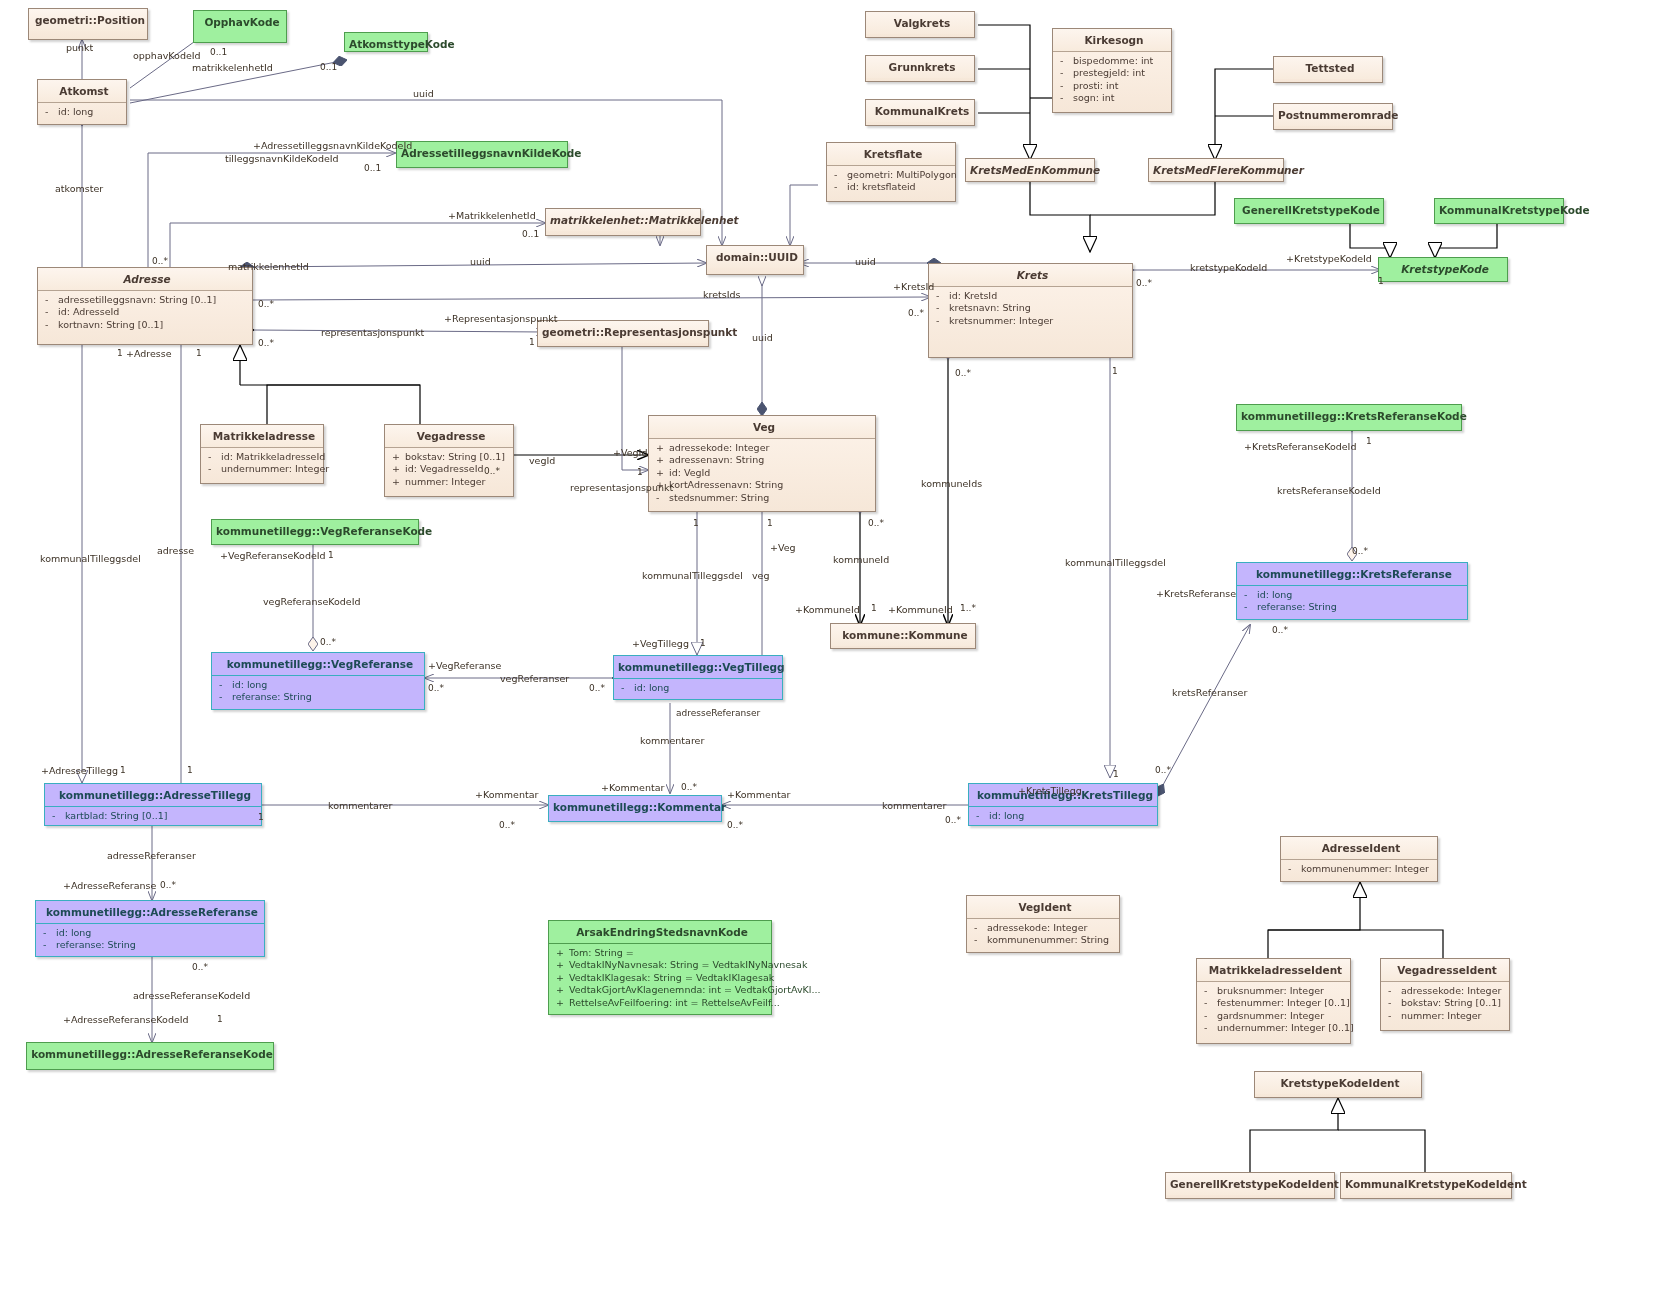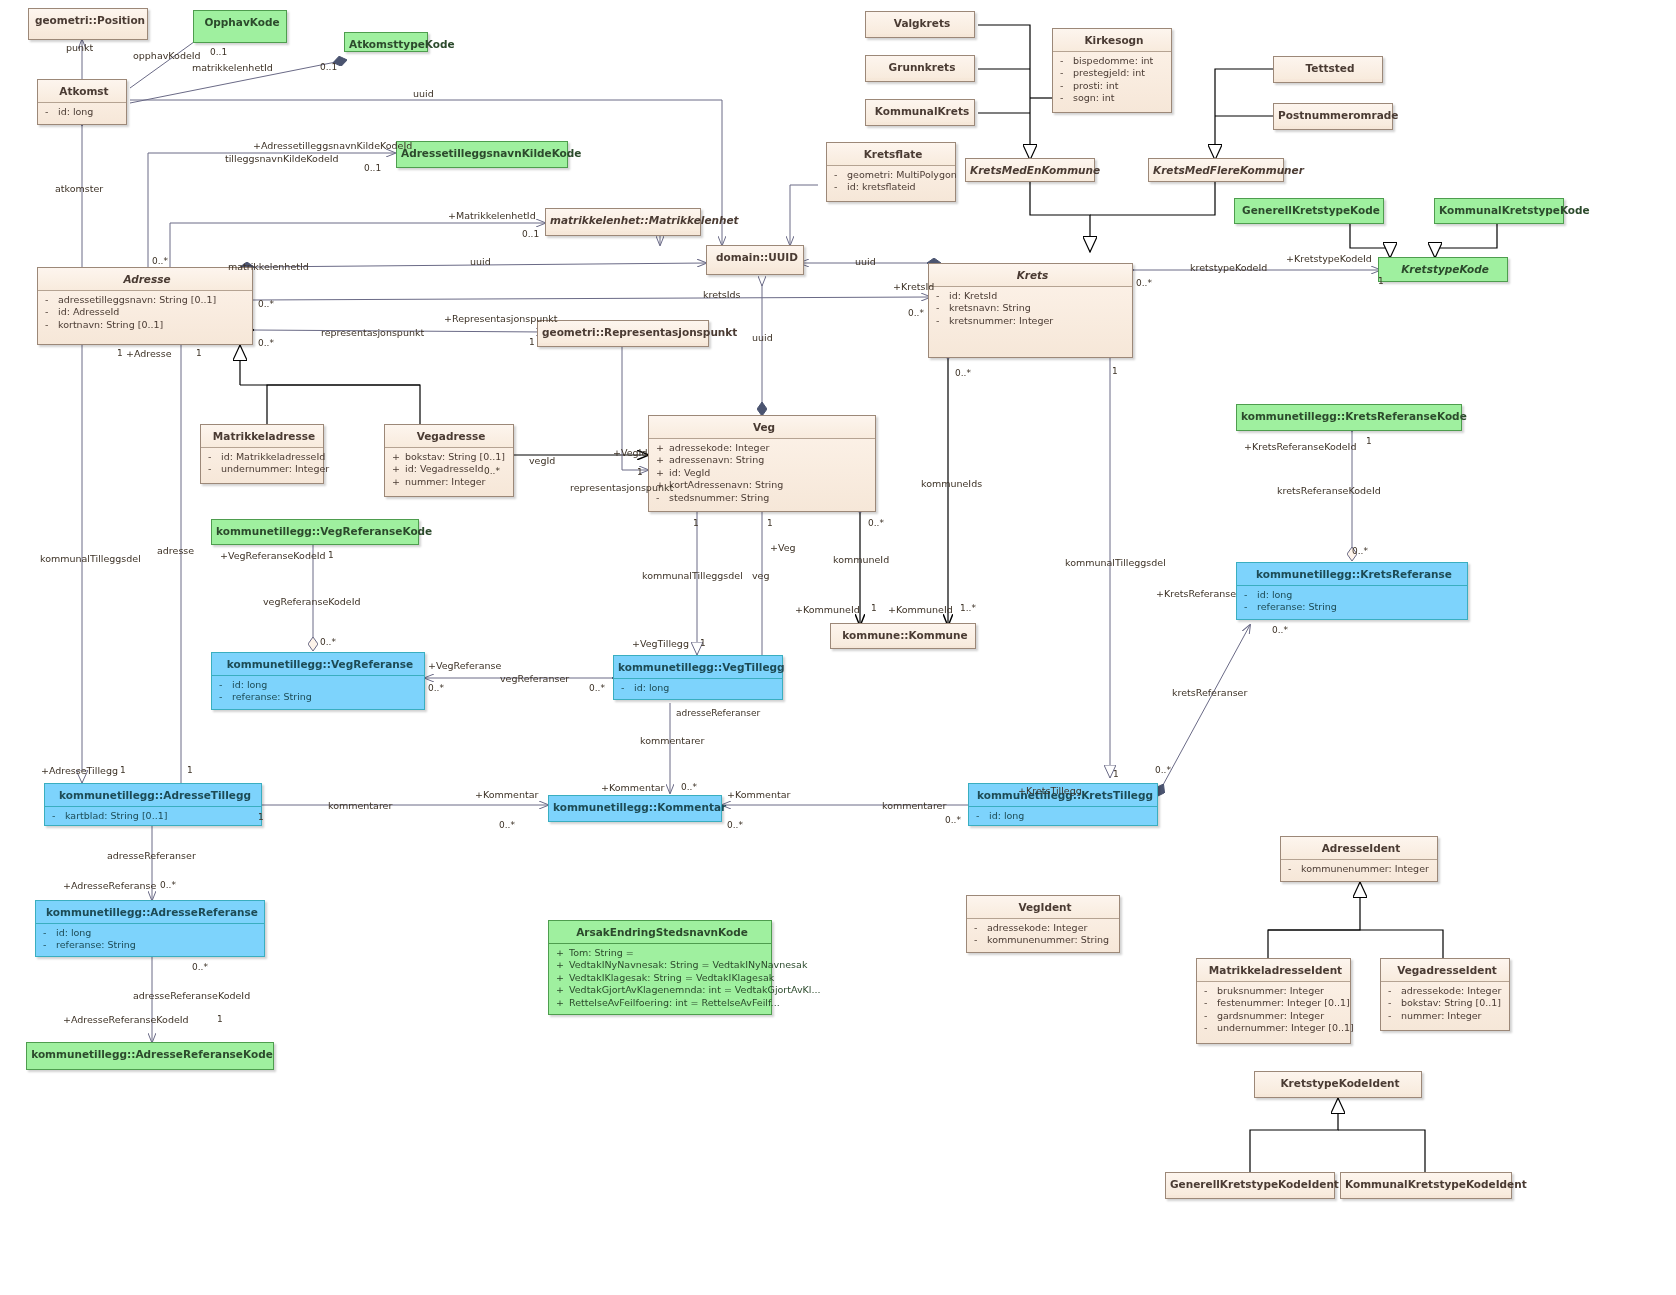--- a/index.html
+++ b/index.html
@@ -13,21 +13,21 @@
   .cls .body{border-top:1px solid #b5a392;padding:3px 2px 4px 2px;}
   .cls .attr{font-size:9.5px;color:#4a3b33;line-height:12.4px;white-space:nowrap;
              padding:0 2px 0 5px;display:flex;}
   .cls .attr .vis{display:inline-block;width:13px;flex:0 0 13px;}
   .tan{background:linear-gradient(to bottom,#fdf3ea 0%,#f6e7d8 100%);}
   .tan .hd{background:linear-gradient(to bottom,#fdf5ee 0%,#f8ebdd 100%);}
   .green{background:#9ff09f;border-color:#4e9d4e;}
   .green .hd{color:#2c4a2c;}
   .green .body{border-top:1px solid #4e9d4e;}
   .green .attr{color:#2c4a2c;}
-  .cyan{background:#7dd3fc;border-color:#3aaec0;}
+  .cyan{background:#c4b5fd;border-color:#3aaec0;}
   .cyan .hd{color:#1d4b55;}
   .cyan .body{border-top:1px solid #3aaec0;}
   .cyan .attr{color:#1d4b55;}
   .lbl{position:absolute;font-size:9.5px;color:#3d3226;white-space:nowrap;
        line-height:11px;}
   .mult{position:absolute;font-size:9px;color:#3d3226;white-space:nowrap;}
   svg.wires{position:absolute;left:0;top:0;width:1676px;height:1295px;
             pointer-events:none;}
   .ln{stroke:#6a6a86;stroke-width:1;fill:none;}
   .lnk{stroke:#000;stroke-width:1.2;fill:none;}

